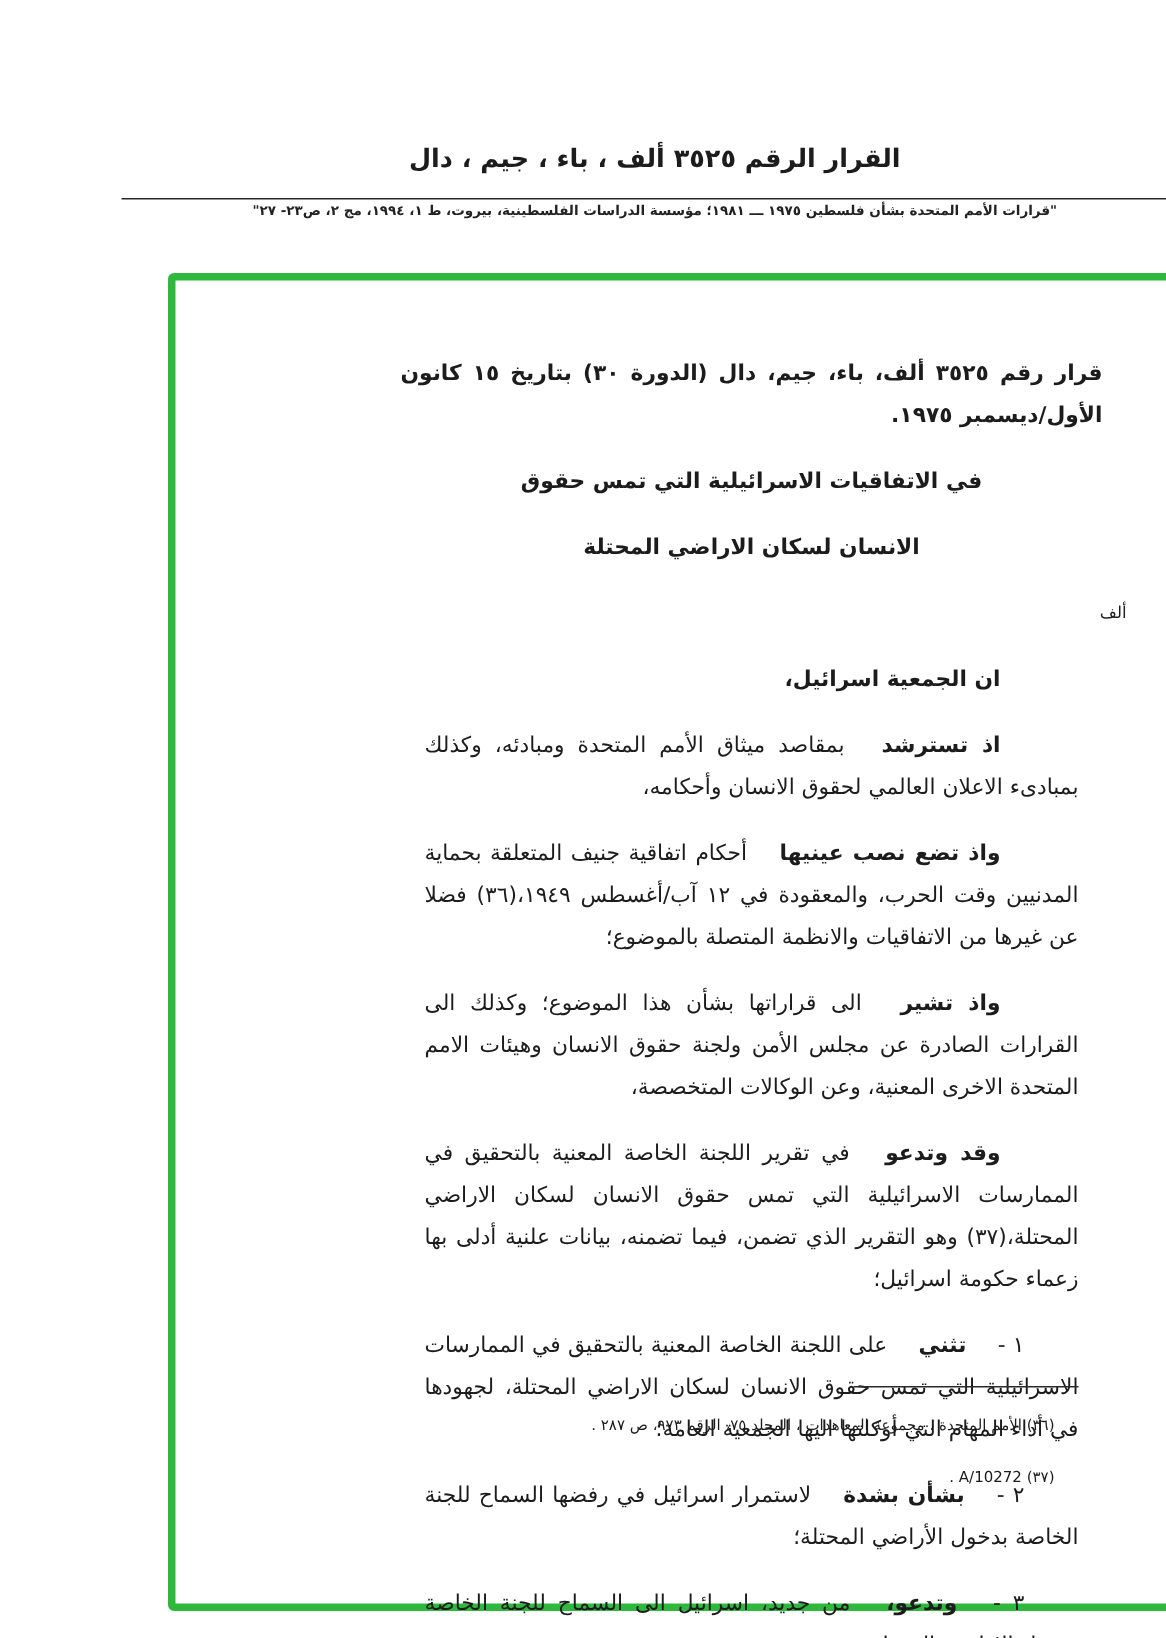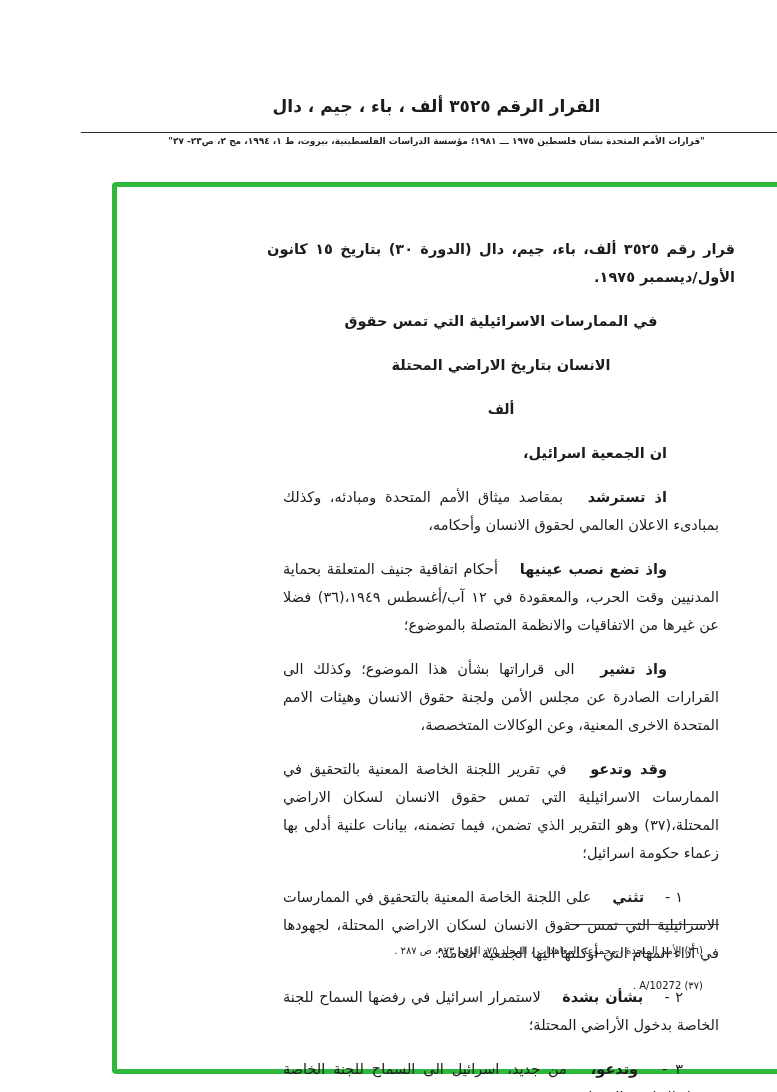--- a/index.html
+++ b/index.html
@@ -58,23 +58,23 @@
     font-weight: bold;
     text-align: justify;
     direction: rtl;
   }
 
   .heading { margin-top: 14px; text-align: center; }
   .heading-line { font-weight: bold; font-size: 14.5px; line-height: 28px; }
 
   .section-letter {
     margin: 16px 0 14px 0;
-    text-align: center;
-    font-weight: bold;
-    font-size: 14px;
+    text-align: right;
+    font-weight: normal;
+    font-size: 11px;
   }
 
   .para {
     text-align: justify;
     text-indent: 36px;
     direction: rtl;
   }
   .para strong { font-weight: bold; }
 
   
@@ -115,22 +115,22 @@
   <div class="header-rule"></div>
 
   <div class="citation">"قرارات الأمم المتحدة بشأن فلسطين ١٩٧٥ ـــ ١٩٨١؛ مؤسسة الدراسات الفلسطينية، بيروت، ط ١، ١٩٩٤، مج ٢، ص٢٣- ٢٧"</div>
 
   <div class="green-box" style="border-color: rgb(46, 185, 60);">
     <div class="content">
 
       <p class="intro">قرار رقم ٣٥٢٥ ألف، باء، جيم، دال (الدورة ٣٠) بتاريخ ١٥ كانون الأول/ديسمبر ١٩٧٥.</p>
 
       <div class="heading" id="heading-lines">
-          <div class="heading-line">في الممارسات الاسرائيلية التي تمس حقوق</div>
-          <div class="heading-line">الانسان بتاريخ الاراضي المحتلة</div>
+          <div class="heading-line">في الاتفاقيات الاسرائيلية التي تمس حقوق</div>
+          <div class="heading-line">الانسان لسكان الاراضي المحتلة</div>
         </div>
 
       <div class="section-letter">ألف</div>
 
       <div id="paragraphs">
           <p class="para"><strong>ان الجمعية اسرائيل،</strong></p>
           <p class="para"><strong>اذ تسترشد</strong> بمقاصد ميثاق الأمم المتحدة ومبادئه، وكذلك بمبادىء الاعلان العالمي لحقوق الانسان وأحكامه،</p>
           <p class="para"><strong>واذ تضع نصب عينيها</strong> أحكام اتفاقية جنيف المتعلقة بحماية المدنيين وقت الحرب، والمعقودة في ١٢ آب/أغسطس ١٩٤٩،(٣٦) فضلا عن غيرها من الاتفاقيات والانظمة المتصلة بالموضوع؛</p>
           <p class="para"><strong>واذ تشير</strong> الى قراراتها بشأن هذا الموضوع؛ وكذلك الى القرارات الصادرة عن مجلس الأمن ولجنة حقوق الانسان وهيئات الامم المتحدة الاخرى المعنية، وعن الوكالات المتخصصة،</p>
           <p class="para"><strong>وقد وتدعو</strong> في تقرير اللجنة الخاصة المعنية بالتحقيق في الممارسات الاسرائيلية التي تمس حقوق الانسان لسكان الاراضي المحتلة،(٣٧) وهو التقرير الذي تضمن، فيما تضمنه، بيانات علنية أدلى بها زعماء حكومة اسرائيل؛</p>

